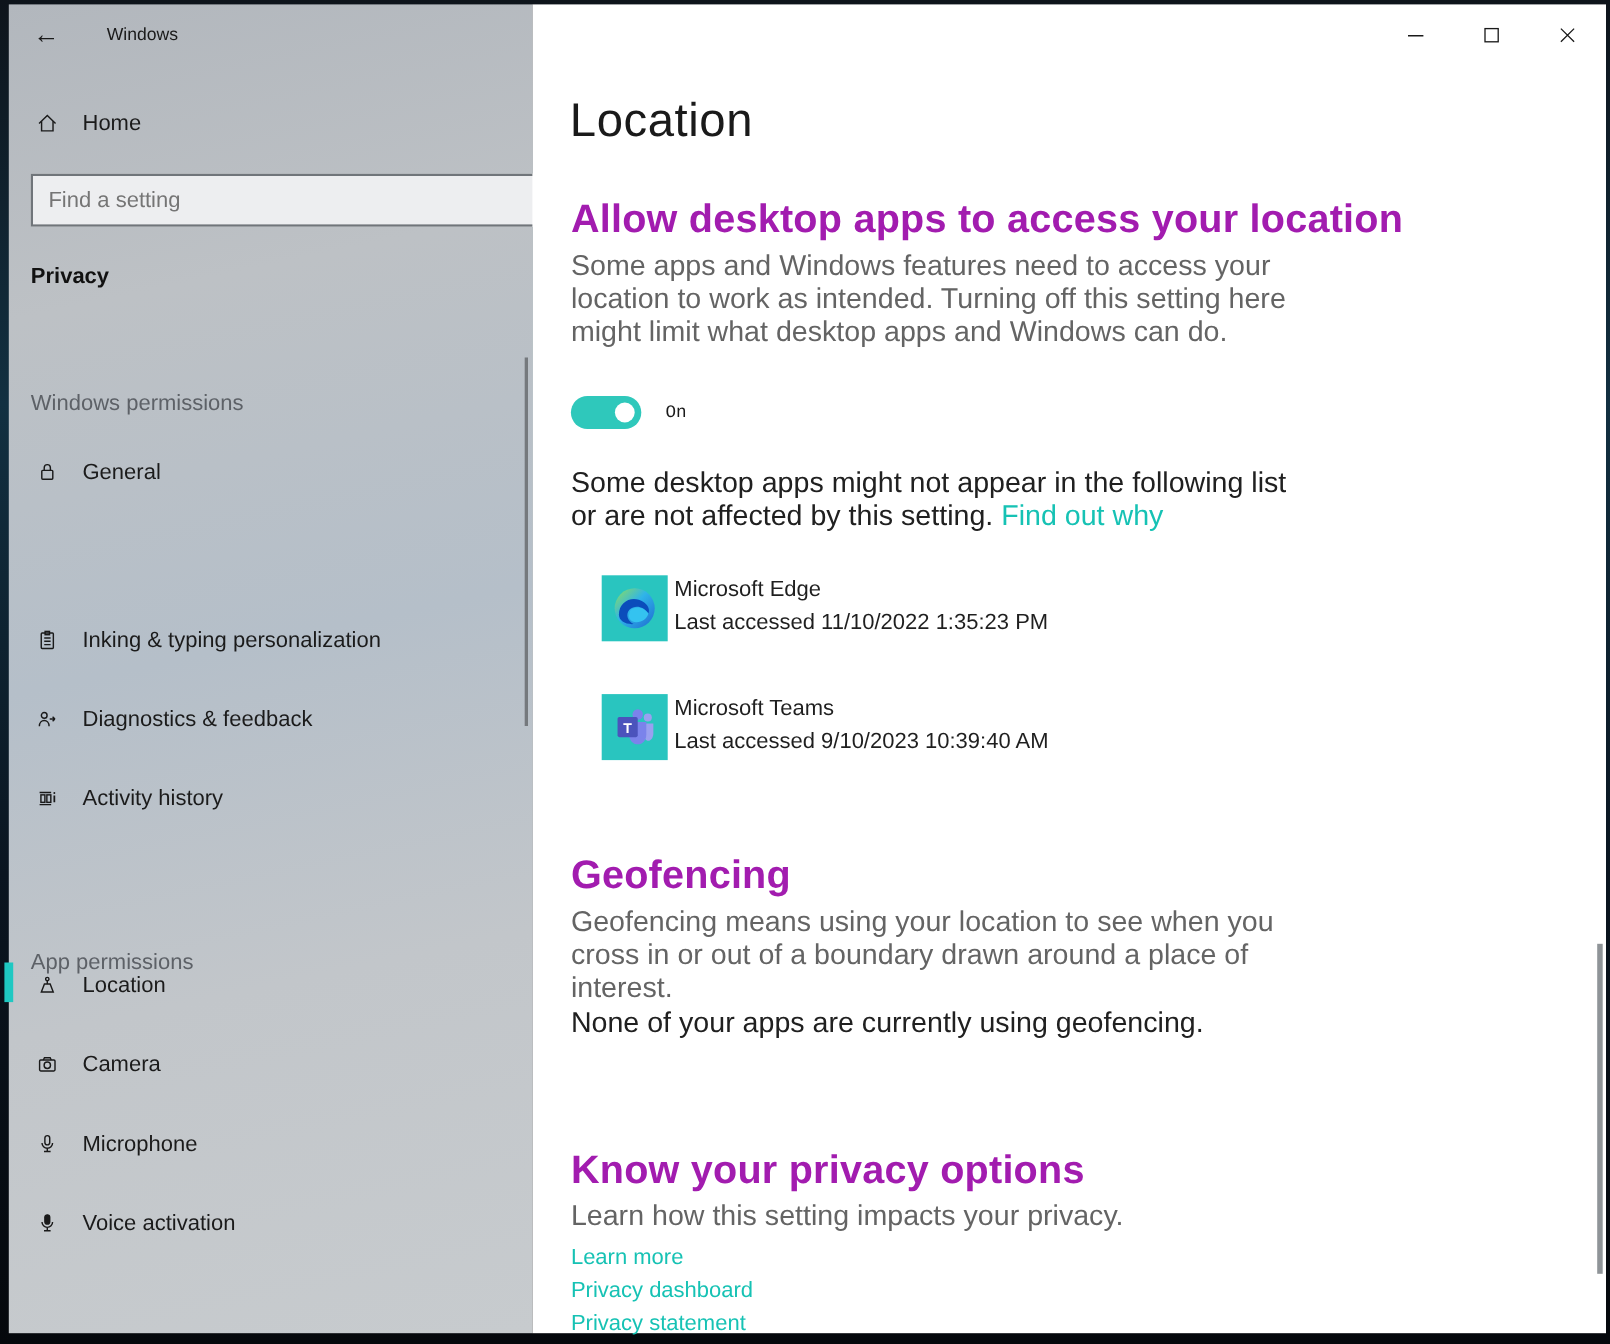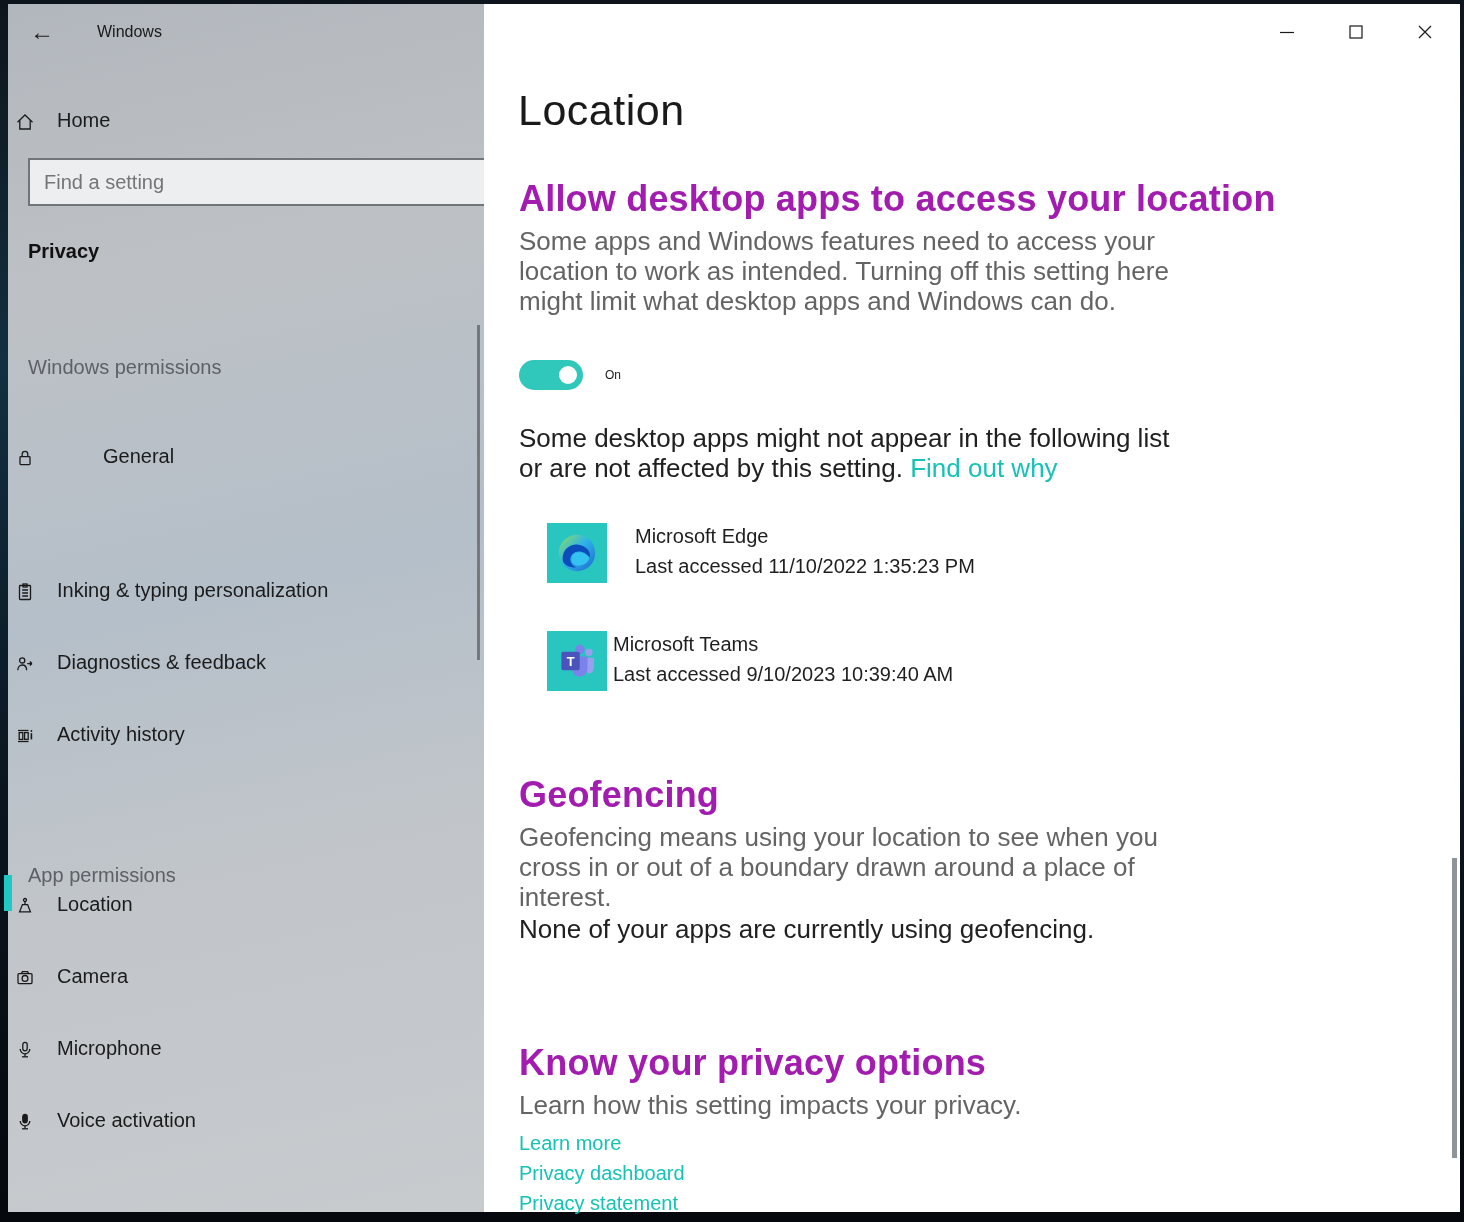--- a/index.html
+++ b/index.html
@@ -5,21 +5,21 @@
   html,body{margin:0;padding:0;}
   body{font-family:"Liberation Sans","DejaVu Sans",sans-serif;-webkit-font-smoothing:antialiased;}
   .frame{position:relative;width:1464px;height:1222px;overflow:hidden;
          background:linear-gradient(180deg,#0e141b 0%,#123041 30%,#0a1520 65%,#05080c 100%);}
   
   .sidebar{position:absolute;left:8px;top:4px;width:476px;bottom:10px;
            background:linear-gradient(168deg,#b2b7bd 0%,#bdc1c5 22%,#b5bfc9 48%,#c2c6ca 72%,#c7cbce 100%);}
   .back-row{position:absolute;left:22px;top:10px;width:300px;height:36px;display:flex;align-items:center;}
   .back-arrow{font-size:24px;color:#1a1a1a;line-height:36px;width:34px;cursor:default;}
   .app-title{font-size:16px;color:#1a1a1a;margin-left:33px;}
-  .side-row{position:absolute;left:0;width:100%;height:40px;display:flex;align-items:flex-end;padding-left:7px;box-sizing:border-box;}
+  .side-row{position:absolute;left:0;width:100%;height:40px;display:flex;align-items:center;padding-left:25px;box-sizing:border-box;}
   .side-row .ico{width:20px;height:20px;flex:0 0 20px;}
   .side-row .lbl{margin-left:22px;font-size:20px;color:#1b1b1b;white-space:nowrap;}
   .group-label{position:absolute;left:20px;font-size:20px;color:#5d6167;}
   .privacy-head{position:absolute;left:20px;top:236px;font-size:20px;font-weight:bold;color:#111;}
   .searchbox{position:absolute;left:20px;top:154px;width:519px;height:48px;background:#edeef0;
              border:2px solid #70757a;box-sizing:border-box;display:flex;align-items:center;}
   .searchbox input{flex:1;border:none;background:transparent;outline:none;font-size:20px;color:#3a3d40;
                    padding:0 0 0 14px;font-family:inherit;}
   .searchbox .mag{width:22px;height:22px;margin-right:12px;flex:0 0 22px;}
   .accent-bar{position:absolute;left:4px;top:875px;width:8px;height:36px;background:#1fc8c2;}
@@ -28,21 +28,21 @@
   .main{position:absolute;left:484px;top:4px;right:4px;bottom:10px;background:#ffffff;}
   .winctl{position:absolute;top:8px;width:44px;height:40px;display:flex;align-items:center;justify-content:center;}
   .page-title{position:absolute;left:34px;top:82px;font-size:43px;font-weight:300;color:#1a1a1a;letter-spacing:0.5px;}
   .h2{position:absolute;left:35px;font-size:36px;font-weight:700;color:#a21caf;letter-spacing:0.2px;}
   .para{position:absolute;left:35px;font-size:26px;line-height:30px;color:#646464;}
   .para.dark{color:#202020;}
   .tlink{color:#16c2b4;text-decoration:none;cursor:pointer;}
   .toggle-row{position:absolute;left:35px;top:356px;display:flex;align-items:center;}
   .toggle{width:64px;height:30px;border-radius:15px;background:#2fc8bb;position:relative;cursor:pointer;}
   .toggle .knob{position:absolute;right:6px;top:6px;width:18px;height:18px;border-radius:50%;background:#fff;}
-  .toggle-label{margin-left:22px;font-size:12px;color:#1a1a1a;}
+  .toggle-label{margin-left:22px;font-size:16px;color:#1a1a1a;font-family:Liberation Mono, monospace;}
   .app-row{position:absolute;left:63px;display:flex;}
   .app-tile{width:60px;height:60px;background:#29c5bf;display:flex;align-items:center;justify-content:center;flex:0 0 60px;}
   .app-texts{margin-left:6px;padding-left:0;}
   .app-name{font-size:20px;line-height:30px;color:#1f1f1f;margin-left:0;}
   .app-last{font-size:20px;line-height:30px;color:#1f1f1f;}
   .app-texts{margin-left:6px;margin-top:-2px;padding-left:0;}
   .app-texts div{margin-left:0;}
   .links{position:absolute;left:35px;font-size:20px;line-height:30px;}
   .main-scroll{position:absolute;right:3px;top:854px;width:5px;height:300px;background:#8f9498;}
   svg{display:block;}
@@ -76,21 +76,21 @@
           <circle cx="9.5" cy="9.5" r="6"></circle>
             <path d="M14 14 L19 19"></path>
         </svg>
       </span>
     </div>
 
     <div class="privacy-head">Privacy</div>
 
     <div class="group-label" style="top:352px;">Windows permissions</div>
 
-    <div class="side-row" style="top:424px;gap:46px;">
+    <div class="side-row" style="top:405px;">
       <span class="ico">
         <svg viewBox="0 0 20 20" width="20" height="20" fill="none" stroke="#1a1a1a" stroke-width="1.3">
           <rect x="5" y="8.6" width="10" height="8" rx="0.8"></rect>
             <path d="M7.2 8.6 V6.2 a2.8 2.8 0 0 1 5.6 0 V8.6"></path>
         </svg>
       </span>
       <span class="lbl">General</span>
     </div>
 
 
@@ -210,21 +210,21 @@
 
     <div class="toggle-row">
       <div class="toggle">
         <div class="knob"></div>
       </div>
       <div class="toggle-label">On</div>
     </div>
 
     <div class="para dark" style="top:419px;width:655px;"><span>Some desktop apps might not appear in the following list or are not affected by this setting. </span><a class="tlink">Find out why</a></div>
 
-    <div class="app-row" style="top:519px;gap:22px;">
+    <div class="app-row" style="top:519px;">
       <div class="app-tile">
         <svg viewBox="0 0 48 48" width="46" height="46">
           <defs>
             <linearGradient id="eg1" x1="0" y1="0" x2="1" y2="1">
               <stop offset="0" stop-color="#8ee05b"></stop>
                 <stop offset="0.45" stop-color="#2fb4e9"></stop>
                 <stop offset="1" stop-color="#1e6ad1"></stop>
             </linearGradient>
           </defs>
           <circle cx="24" cy="24" r="19" fill="url(#eg1)"></circle>

